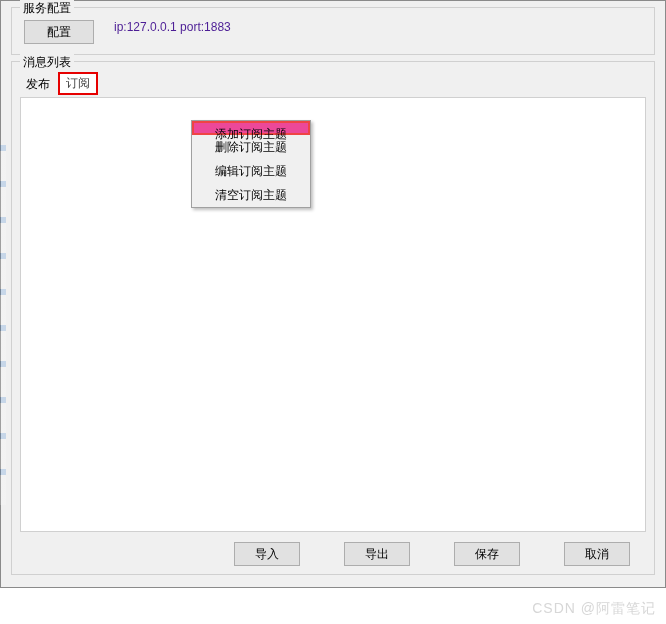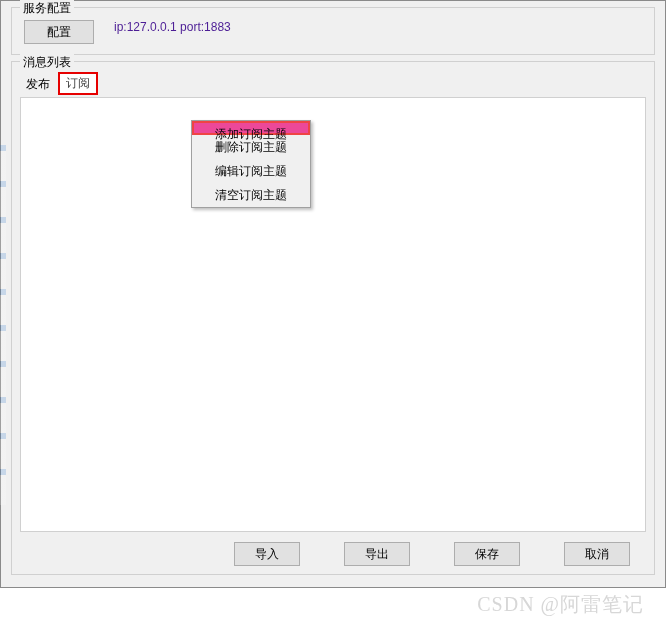--- a/index.html
+++ b/index.html
@@ -22,21 +22,21 @@
 table { width: 100%; border-collapse: collapse; table-layout: fixed; }
 th { text-align: left; font-weight: normal; height: 20px; background: #f0f0f0; border-right: 1px solid #d0d0d0; border-bottom: 1px solid #d0d0d0; padding: 0 6px; color: #000; }
 td { height: 18px; padding: 0 6px; color: #fff; }
 tr.sel { background: #0a63c8; }
 .ctxmenu { position: absolute; left: 170px; top: 22px; width: 120px; background: #f0f0f0; border: 1px solid #a0a0a0; box-shadow: 2px 2px 3px rgba(0,0,0,0.25); }
 .ctxitem { height: 24px; line-height: 24px; text-align: center; color: #000; border-bottom: 0; }
 .ctxitem.hl { background: #ec4899; border: 2px solid #ef4444; height: 14px; line-height: 22px; }
 .footer { display: flex; justify-content: flex-end; gap: 14px; padding: 10px 16px 0 0; }
 .footer .btn { min-width: 66px; margin-left: 30px; }
 .left-strip { position: absolute; left: 0; top: 145px; width: 6px; height: 360px; background: repeating-linear-gradient(180deg,#0a63c8 0 6px,#fff 6px 36px); opacity: .18; }
-.watermark { position: absolute; right: 22px; bottom: 6px; color: #d7d7d7; font-size: 20px; letter-spacing: 1px; font-family: Liberation Serif, serif; }
+.watermark { position: absolute; right: 10px; bottom: 6px; color: #d7d7d7; font-size: 14px; letter-spacing: 1px; }
 </style>
 </head>
 <body>
 
 <div class="window">
   <div class="content">
 
     <div class="fieldset">
       <span class="legend">服务配置</span>
       <div class="row1">

